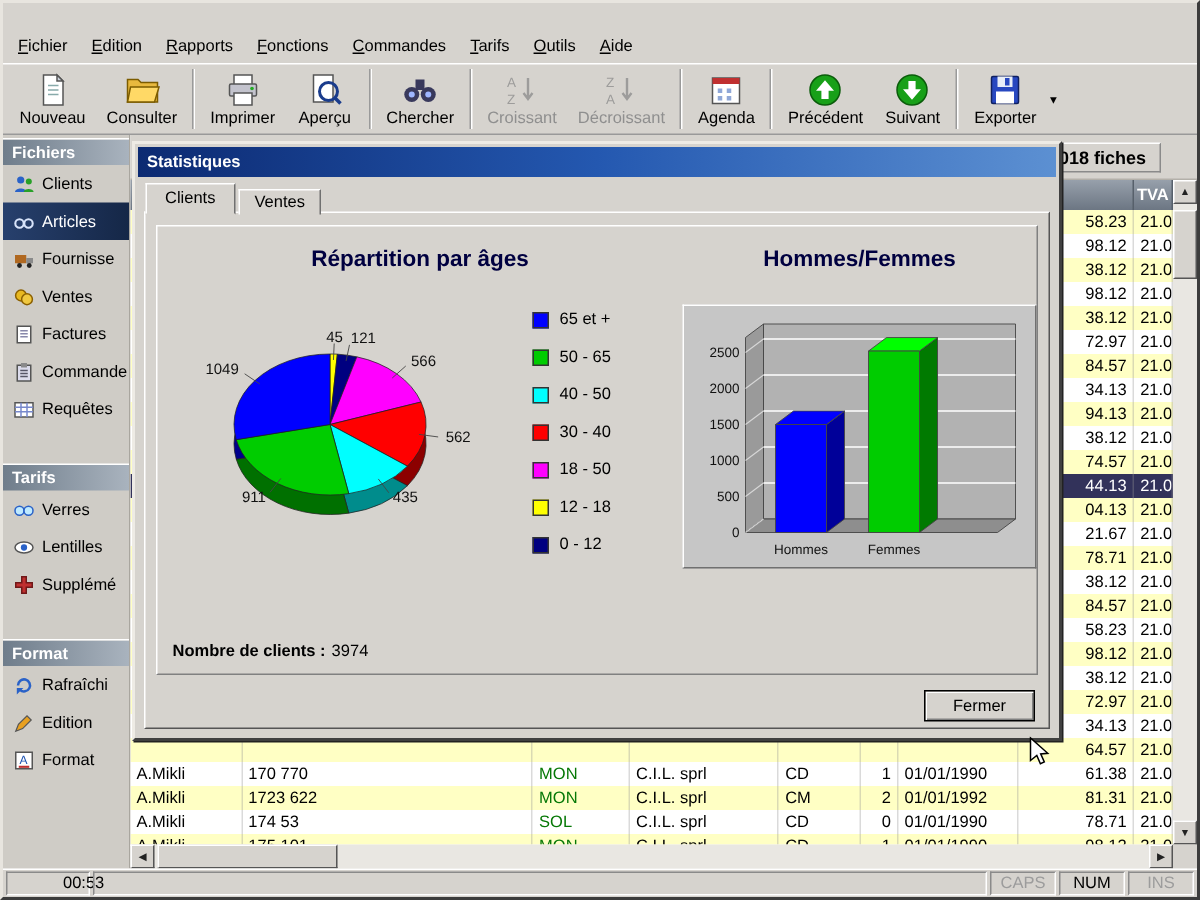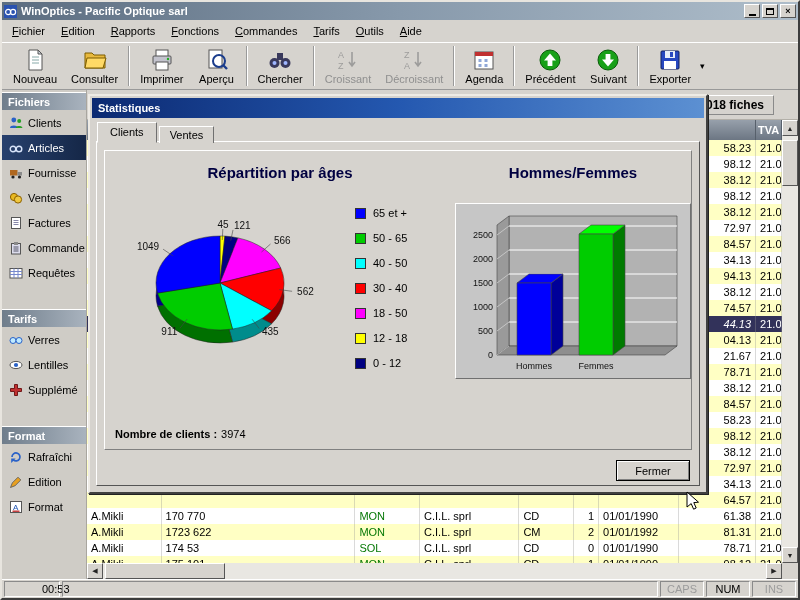--- a/index.html
+++ b/index.html
@@ -105,41 +105,20 @@
   .fermer{position:absolute;right:9px;bottom:4px;width:74px;height:21px;background:#d6d3ce;
     border:1px solid #000;box-shadow:inset 1px 1px 0 #fff,inset -1px -1px 0 #808080;
     font-family:inherit;font-size:11px;}
   .cursor{position:absolute;left:684px;top:489px;z-index:40;}
 </style>
 </head>
 <body>
 
 <div id="app">
 
-  <div class="titlebar">
-    <span class="appicon">
-      <svg viewBox="0 0 13 13">
-          <rect x="0" y="0" width="13" height="13" fill="#2a52b0"></rect>
-          <circle cx="4.2" cy="7" r="2.6" fill="none" stroke="#fff" stroke-width="1.2"></circle>
-          <circle cx="9" cy="7" r="2.6" fill="none" stroke="#fff" stroke-width="1.2"></circle>
-        </svg>
-    </span>
-    <span class="title">WinOptics - Pacific Optique sarl</span>
-    <span class="wbtns">
-      <span class="wbtn">
-          <span class="g-min"></span>
-        </span>
-      <span class="wbtn">
-          <span class="g-max"></span>
-        </span>
-      <span class="wbtn">
-          <span>×</span>
-        </span>
-    </span>
-  </div>
 
   <div class="menubar" id="menubar">
       <span class="menu-item">Fichier</span>
       <span class="menu-item">Edition</span>
       <span class="menu-item">Rapports</span>
       <span class="menu-item">Fonctions</span>
       <span class="menu-item">Commandes</span>
       <span class="menu-item">Tarifs</span>
       <span class="menu-item">Outils</span>
       <span class="menu-item">Aide</span>
@@ -538,21 +517,21 @@
             <span class="td td-tva" style="width: 26px;">21.0</span>
           </div>
           <div class="trow sel" style="top: 176px;">
             <span class="td td-brand" style="width: 75px;"></span>
             <span class="td td-ref" style="width: 195px;"></span>
             <span class="td td-type" style="width: 65px;"></span>
             <span class="td td-supplier" style="width: 100px;"></span>
             <span class="td td-code" style="width: 55px;"></span>
             <span class="td td-qty" style="width: 25px;"></span>
             <span class="td td-date" style="width: 80px;"></span>
-            <span class="td td-price" style="width: 78px; font-style: italic;">44.13</span>
+            <span class="td td-price" style="width: 78px;">44.13</span>
             <span class="td td-tva" style="width: 26px;">21.0</span>
           </div>
           <div class="trow" style="top: 192px; background: rgb(255, 255, 196);">
             <span class="td td-brand" style="width: 75px;"></span>
             <span class="td td-ref" style="width: 195px;"></span>
             <span class="td td-type" style="width: 65px;"></span>
             <span class="td td-supplier" style="width: 100px;"></span>
             <span class="td td-code" style="width: 55px;"></span>
             <span class="td td-qty" style="width: 25px;"></span>
             <span class="td td-date" style="width: 80px;"></span>

